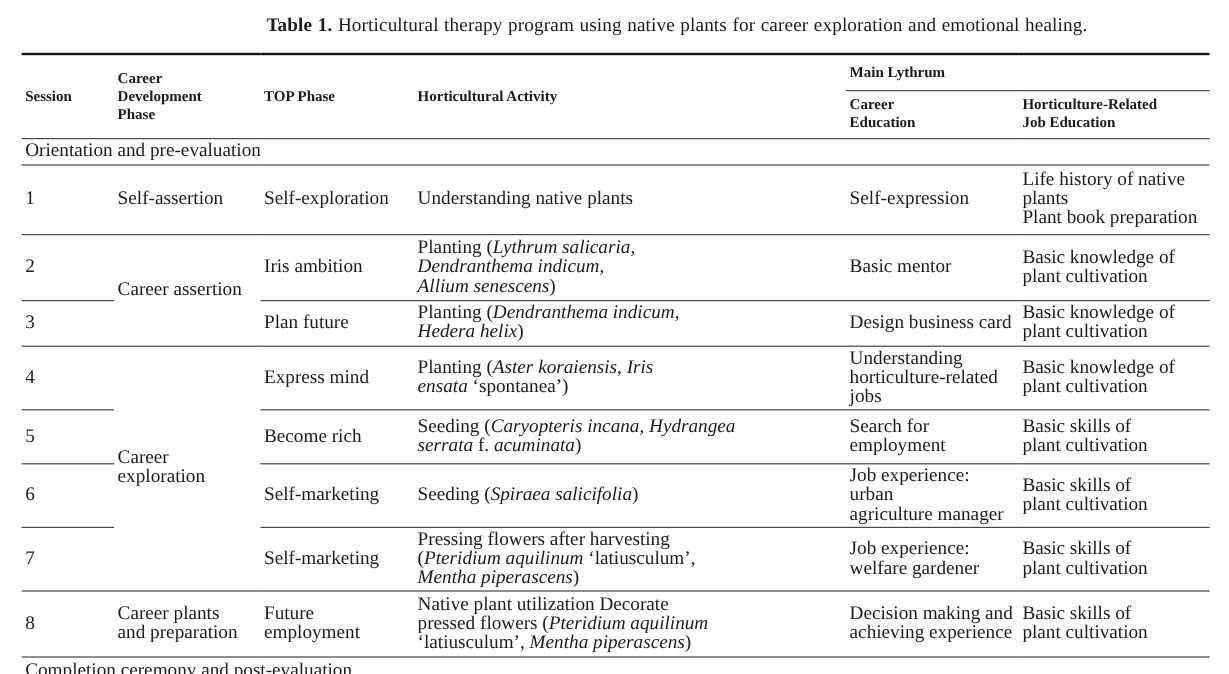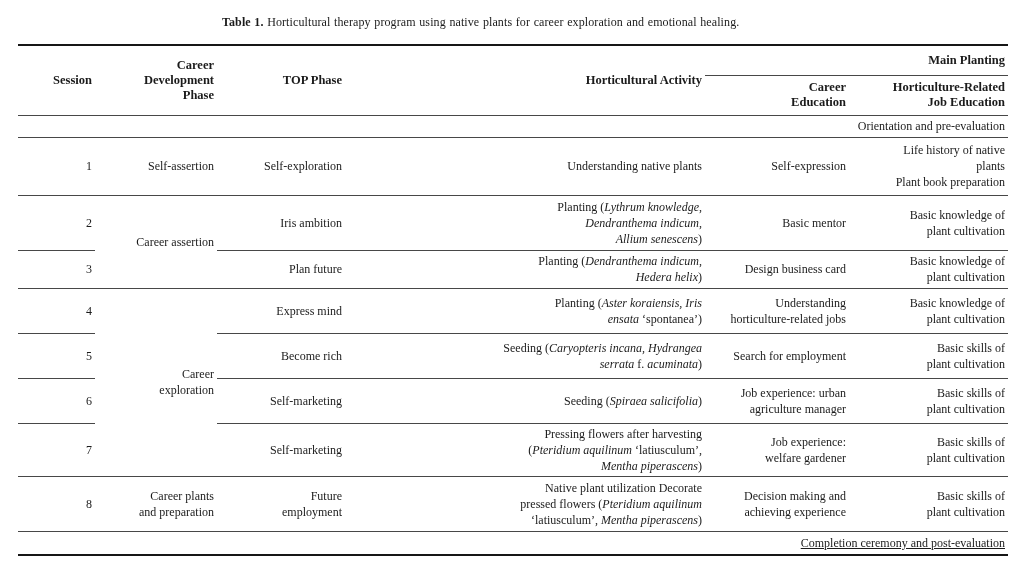--- a/index.html
+++ b/index.html
@@ -4,38 +4,38 @@
 <style>
   * { box-sizing: border-box; }
   html, body { margin: 0; padding: 0; }
   body {
     width: 1024px; height: 562px; background: #ffffff;
     font-family: "Liberation Serif", "DejaVu Serif", serif;
     color: #1b1b1b; overflow: hidden;
   }
   .caption {
     margin: 13px 16px 13px 222px;
-    font-size: 12px; line-height: 18px;
+    font-size: 16px; line-height: 18px;
     letter-spacing: 0.1px; word-spacing: 0.5px;
   }
   .caption .cap-label { font-weight: bold; }
   table.program {
     margin-left: 18px; width: 990px;
     border-collapse: collapse; table-layout: fixed;
     border-top: 2px solid #161616;
     border-bottom: 2px solid #161616;
   }
   th, td {
     border-bottom: 1px solid #474747;
-    text-align: right; vertical-align: middle;
+    text-align: left; vertical-align: middle;
     white-space: pre-line;
     padding: 2px 3px;
   }
   th { font-size: 12.5px; font-weight: bold; line-height: 15px; }
-  td { font-size: 12px; line-height: 16px; }
+  td { font-size: 16px; line-height: 16px; }
   .it { font-style: italic; }
   tr.hdr1 { height: 30px; }
   tr.hdr2 { height: 40px; }
   tr.band { height: 22px; }
   tr.r1 { height: 58px; }
   tr.r2 { height: 55px; }
   tr.r3 { height: 38px; }
   tr.r4 { height: 45px; }
   tr.r5 { height: 45px; }
   tr.r6 { height: 45px; }
@@ -58,21 +58,21 @@
       <col style="width:159px">
   </colgroup>
   <thead>
     <tr class="hdr1">
       <th rowspan="2">Session</th>
       <th rowspan="2">Career
 Development
 Phase</th>
       <th rowspan="2">TOP Phase</th>
       <th rowspan="2">Horticultural Activity</th>
-      <th colspan="2">Main Planting</th>
+      <th colspan="2">Main Lythrum</th>
     </tr>
     <tr class="hdr2">
       <th>Career
 Education</th>
       <th>Horticulture-Related
 Job Education</th>
     </tr>
   </thead>
   <tbody>
     <tr class="band">
@@ -87,21 +87,21 @@
       <td>Self-expression</td>
       <td>Life history of native
 plants
 Plant book preparation</td>
     </tr>
 
     <tr class="r2">
       <td>2</td>
       <td rowspan="2">Career assertion</td>
       <td>Iris ambition</td>
-      <td><span>Planting (</span><span class="it">Lythrum knowledge</span><span>,
+      <td><span>Planting (</span><span class="it">Lythrum salicaria</span><span>,
 </span><span class="it">Dendranthema indicum</span><span>,
 </span><span class="it">Allium senescens</span><span>)</span></td>
       <td>Basic mentor</td>
       <td>Basic knowledge of
 plant cultivation</td>
     </tr>
 
     <tr class="r3">
       <td>3</td>
       <td>Plan future</td>

